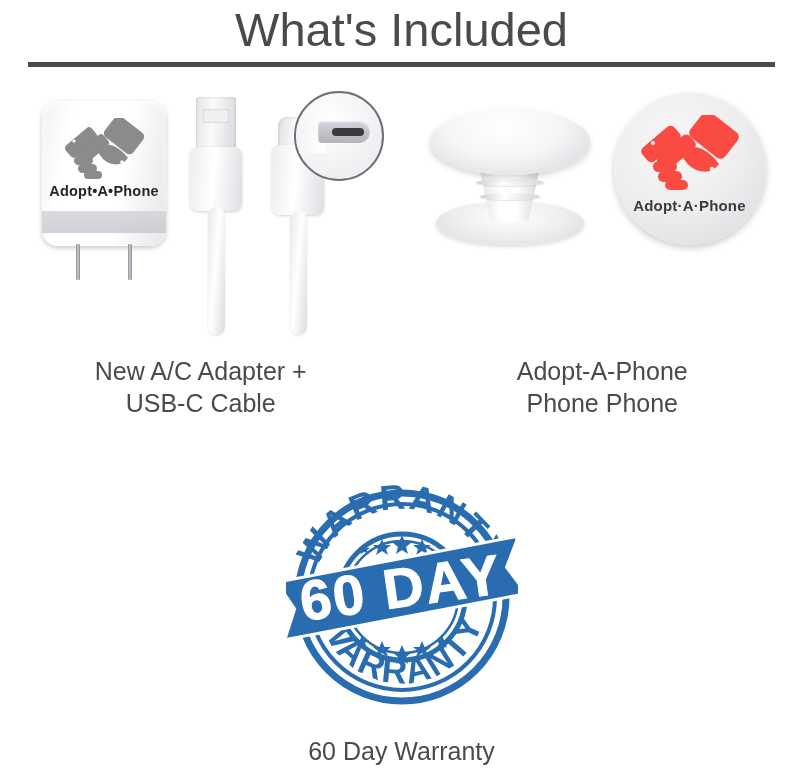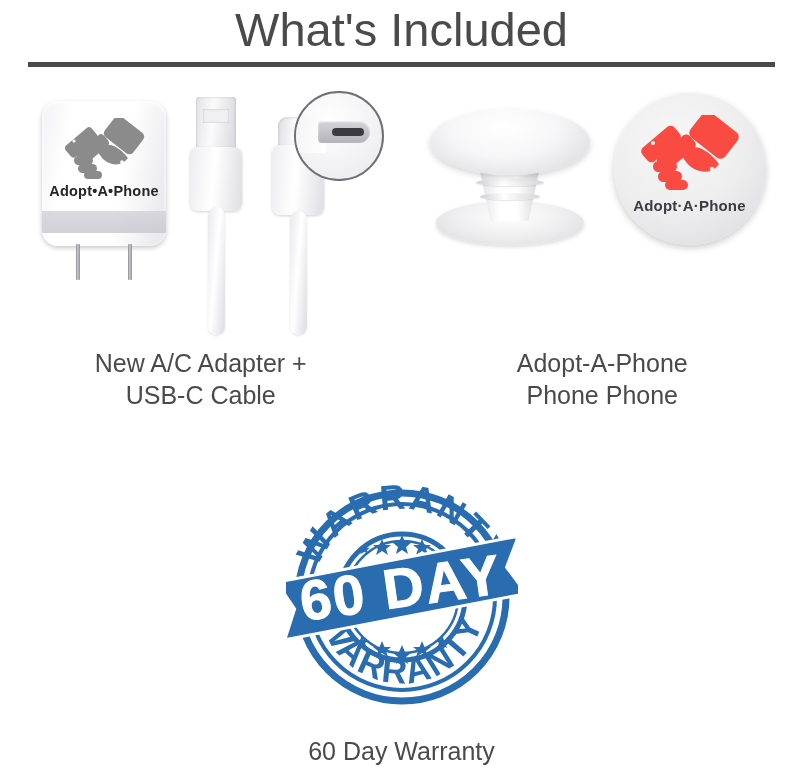--- a/index.html
+++ b/index.html
@@ -52,21 +52,21 @@
     height: 262px;
     width: 100%;
     position: relative;
   }
   .product-caption {
     text-align: center;
     font-size: 25px;
     line-height: 32px;
     color: #4a4a4a;
     font-weight: 400;
-    margin-top: 12px;
+    margin-top: 20px;
     white-space: pre-line;
   }
 
   
   .adapter {
     position: absolute;
     left: 42px;
     top: 28px;
     width: 124px;
     height: 170px;

